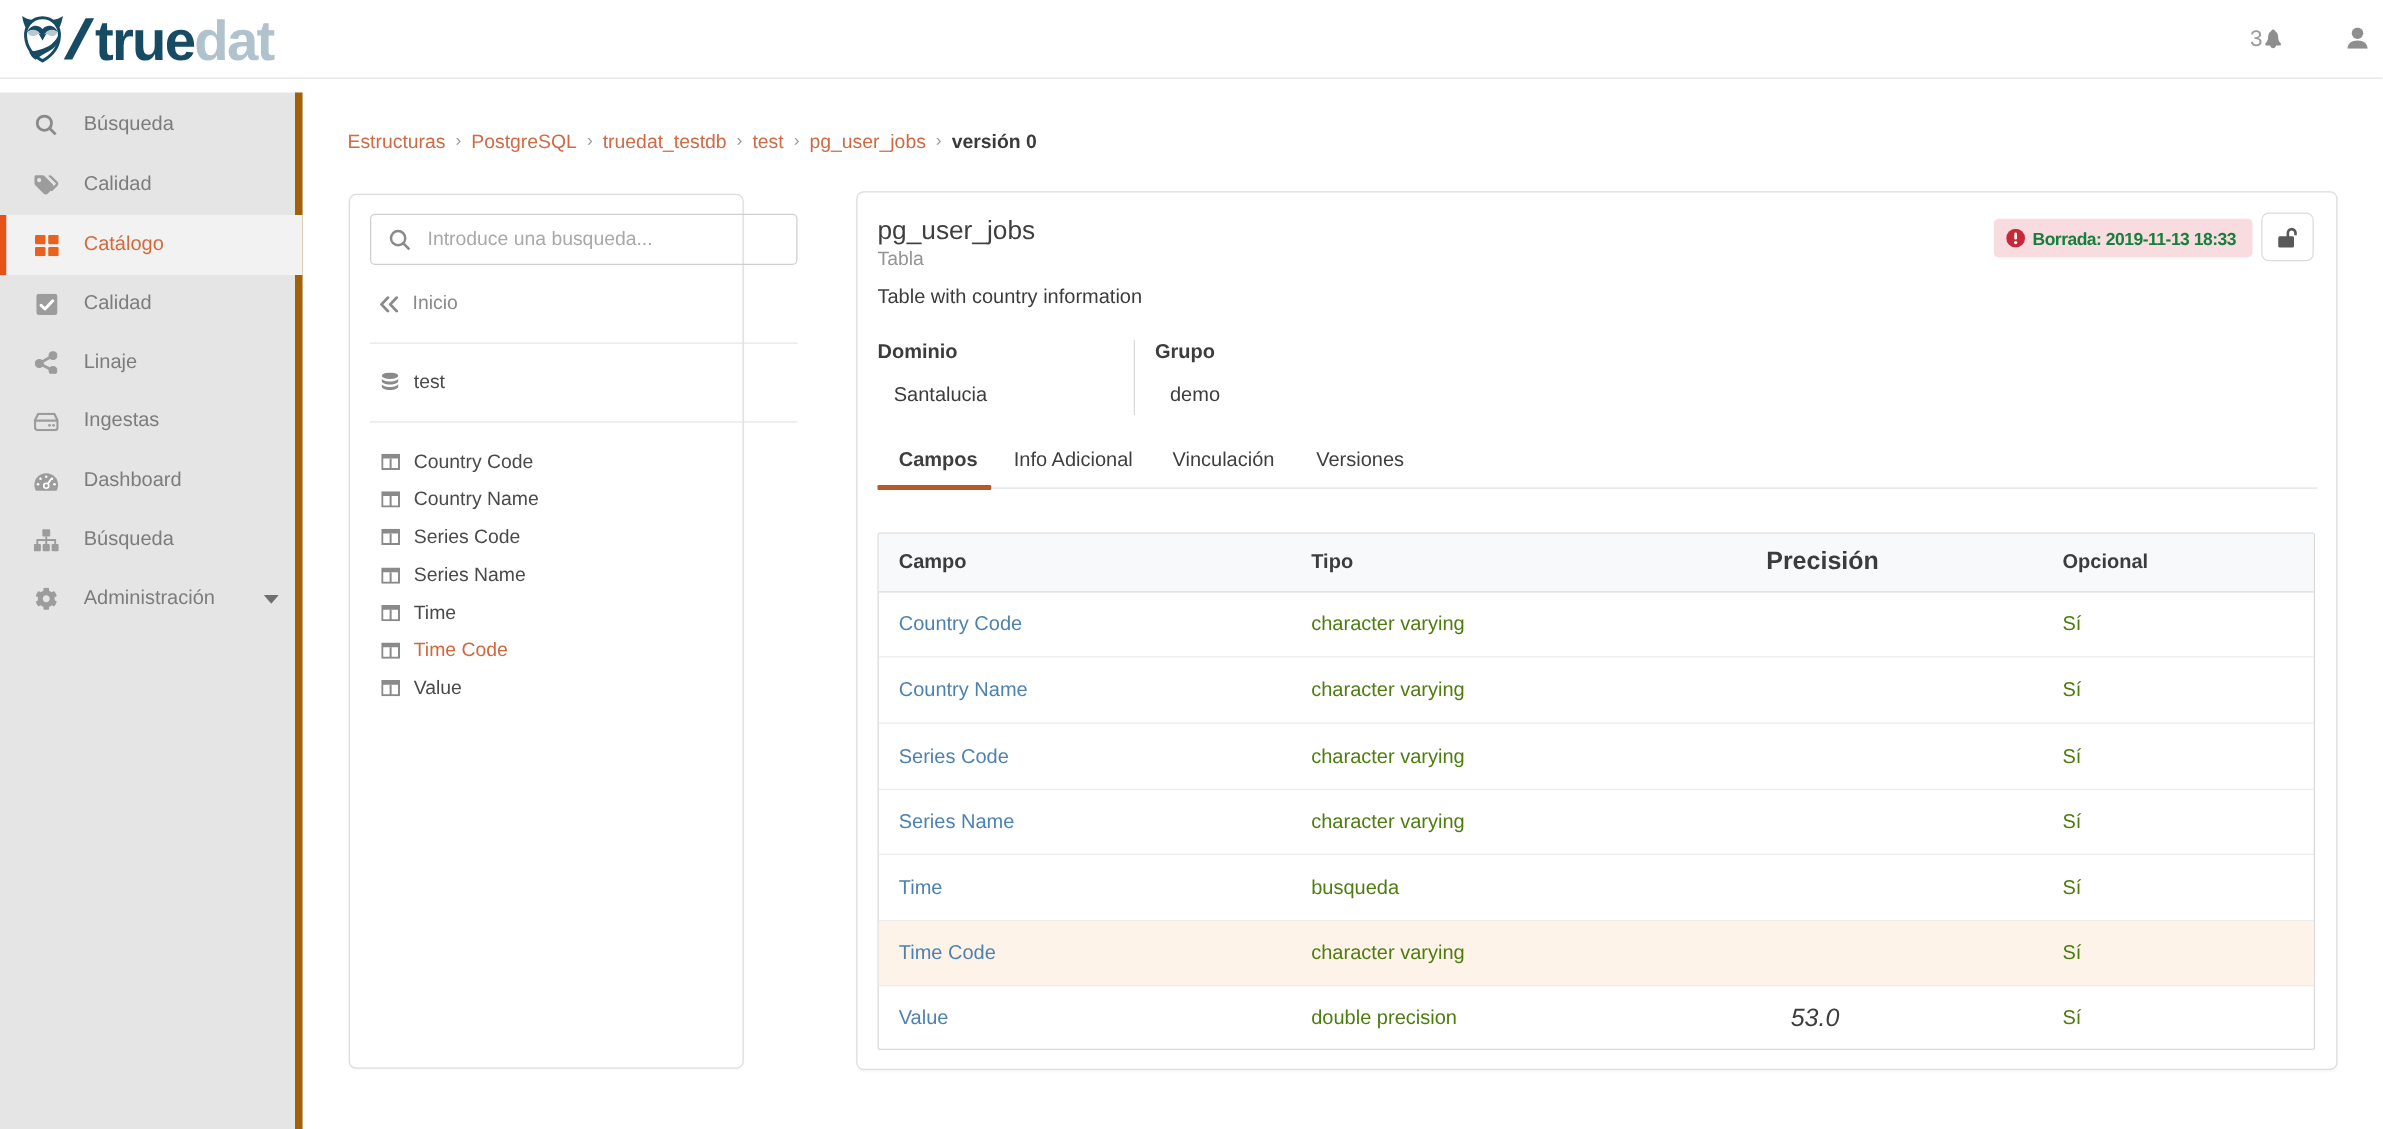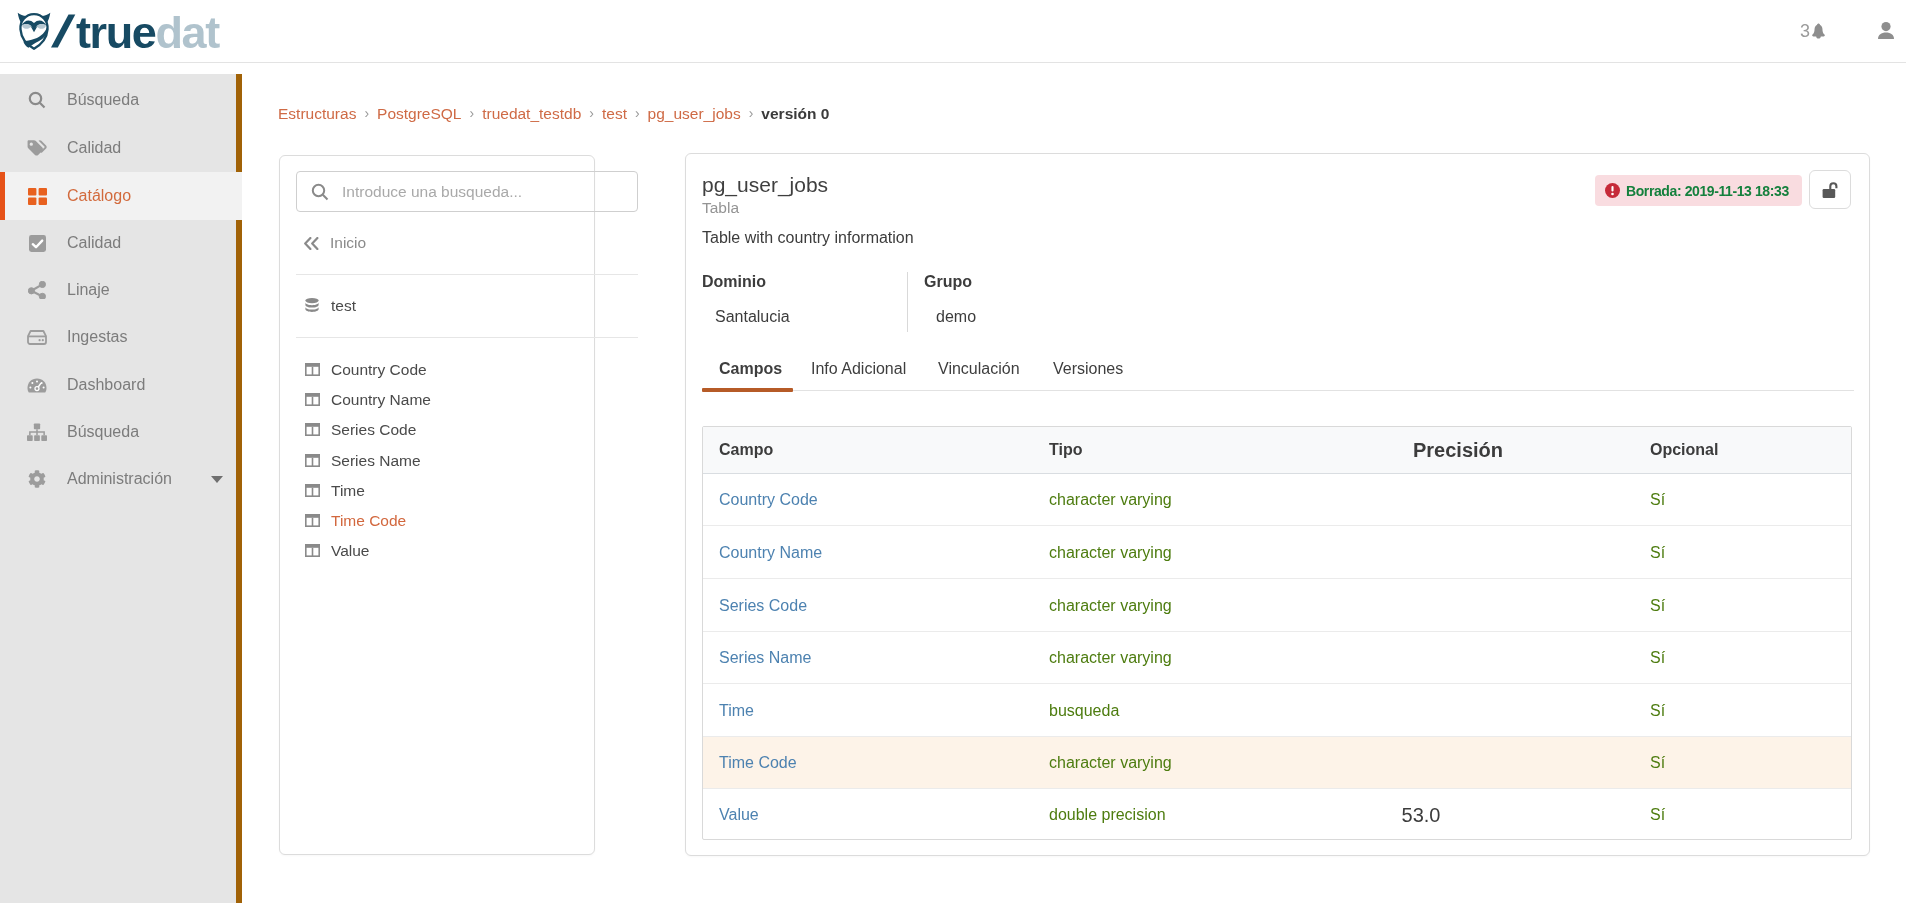--- a/index.html
+++ b/index.html
@@ -379,17 +379,17 @@
         <span class="c-opc">Sí</span>
     </div>
     <div class="trow hl" style="top:310px;">
       <span class="c-campo">Time Code</span>
         <span class="c-tipo">character varying</span>
         <span class="c-opc">Sí</span>
     </div>
     <div class="trow last" style="top:362px;height:51px;">
       <span class="c-campo">Value</span>
         <span class="c-tipo">double precision</span>
-        <span class="c-prec" style="left:718px;">53.0</span>
+        <span class="c-prec" style="left:749px;font-style:italic;">53.0</span>
         <span class="c-opc">Sí</span>
     </div>
   </div>
 </div>
 
 </body></html>

